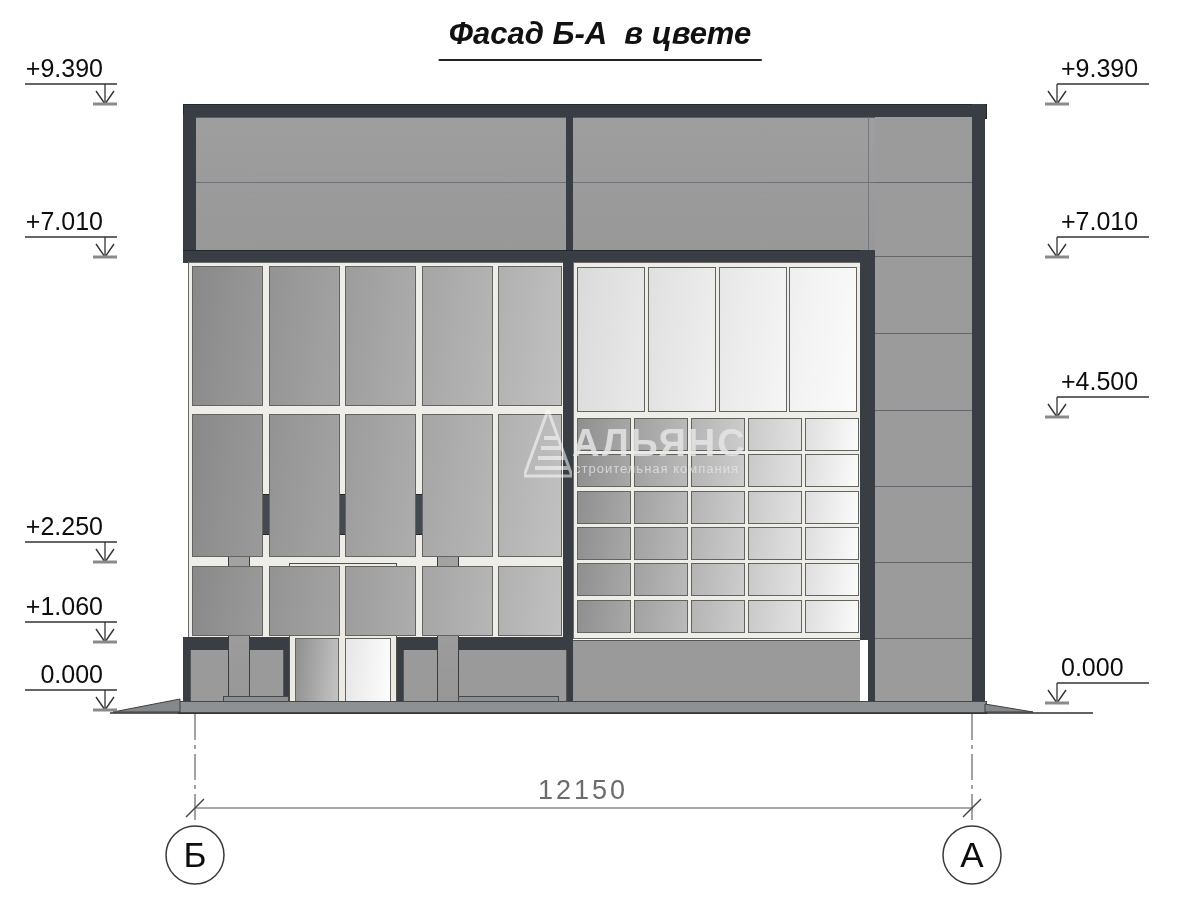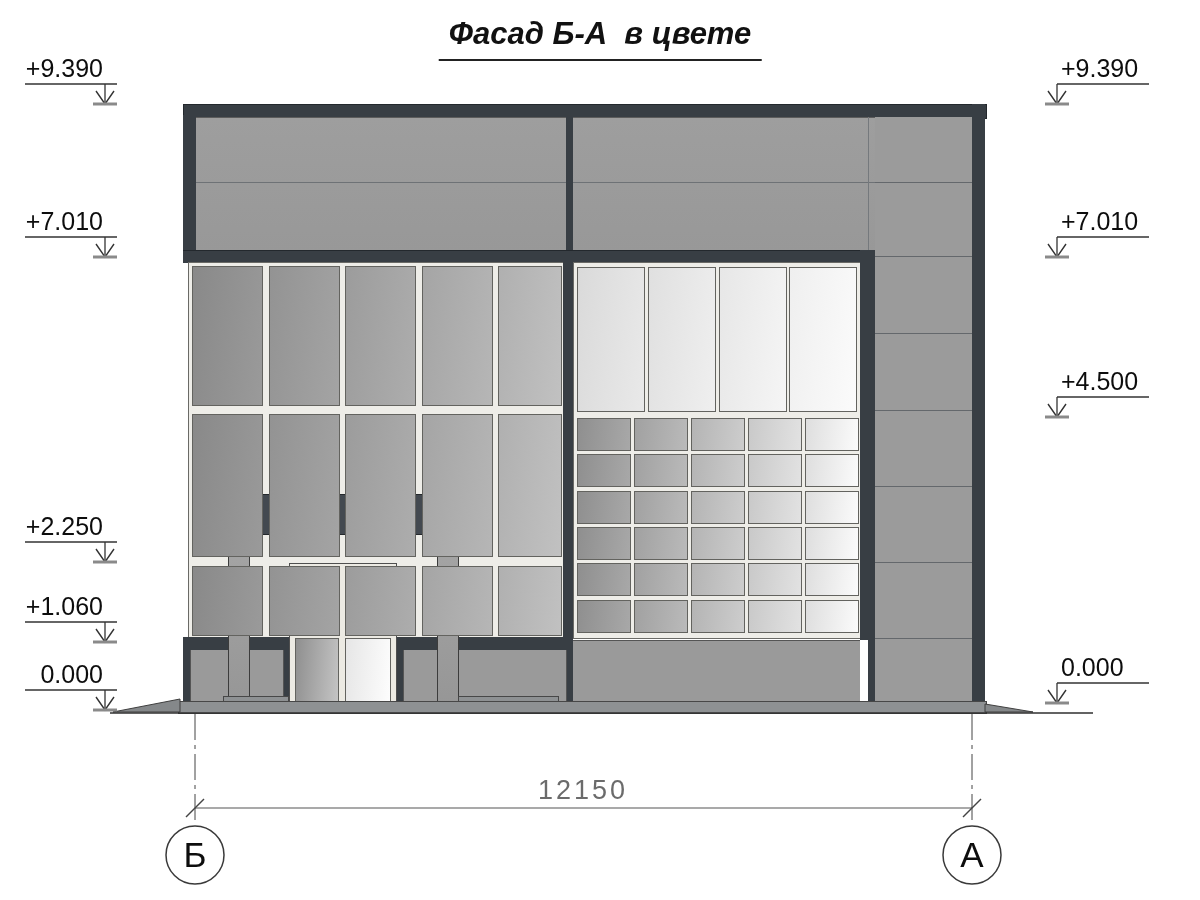--- a/index.html
+++ b/index.html
@@ -195,14 +195,25 @@
       <line x1="1045" y1="703" x2="1069" y2="703" stroke="#8a8a8a" stroke-width="3"></line>
       <text x="1061" y="676" text-anchor="start" font-size="25" fill="#0d0d0d">0.000</text>
       <line x1="195" y1="714" x2="195" y2="824" stroke="#444" stroke-width="1" stroke-dasharray="26 5 4 5"></line>
       <circle cx="195" cy="855" r="29" fill="#fff" stroke="#3a3a3a" stroke-width="1.5"></circle>
       <text x="195" y="867" text-anchor="middle" font-size="35" fill="#0d0d0d">Б</text>
       <line x1="972" y1="714" x2="972" y2="824" stroke="#444" stroke-width="1" stroke-dasharray="26 5 4 5"></line>
       <circle cx="972" cy="855" r="29" fill="#fff" stroke="#3a3a3a" stroke-width="1.5"></circle>
       <text x="972" y="867" text-anchor="middle" font-size="35" fill="#0d0d0d">А</text>
     </svg>
 
+  <div class="wm">
+    <svg width="48" height="68" style="position:absolute;left:0;top:2px;opacity:0.55;">
+      <polygon points="24,0 48,66 0,66" fill="none" stroke="#ffffff" stroke-width="3"></polygon>
+      <line x1="20" y1="28" x2="34" y2="28" stroke="#ffffff" stroke-width="4"></line>
+      <line x1="17" y1="38" x2="38" y2="38" stroke="#ffffff" stroke-width="4"></line>
+      <line x1="14" y1="48" x2="42" y2="48" stroke="#ffffff" stroke-width="4"></line>
+      <line x1="11" y1="58" x2="46" y2="58" stroke="#ffffff" stroke-width="4"></line>
+    </svg>
+    <div class="wm-name">АЛЬЯНС</div>
+    <div class="wm-sub">строительная компания</div>
+  </div>
 
 </div>
 
 </body></html>

